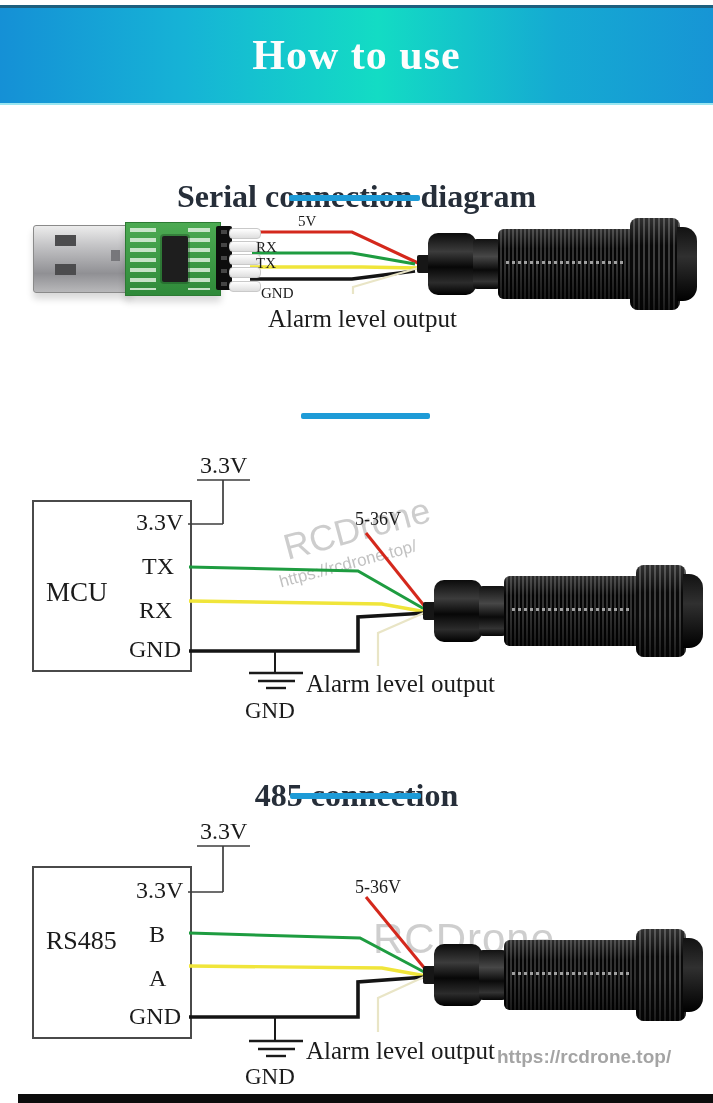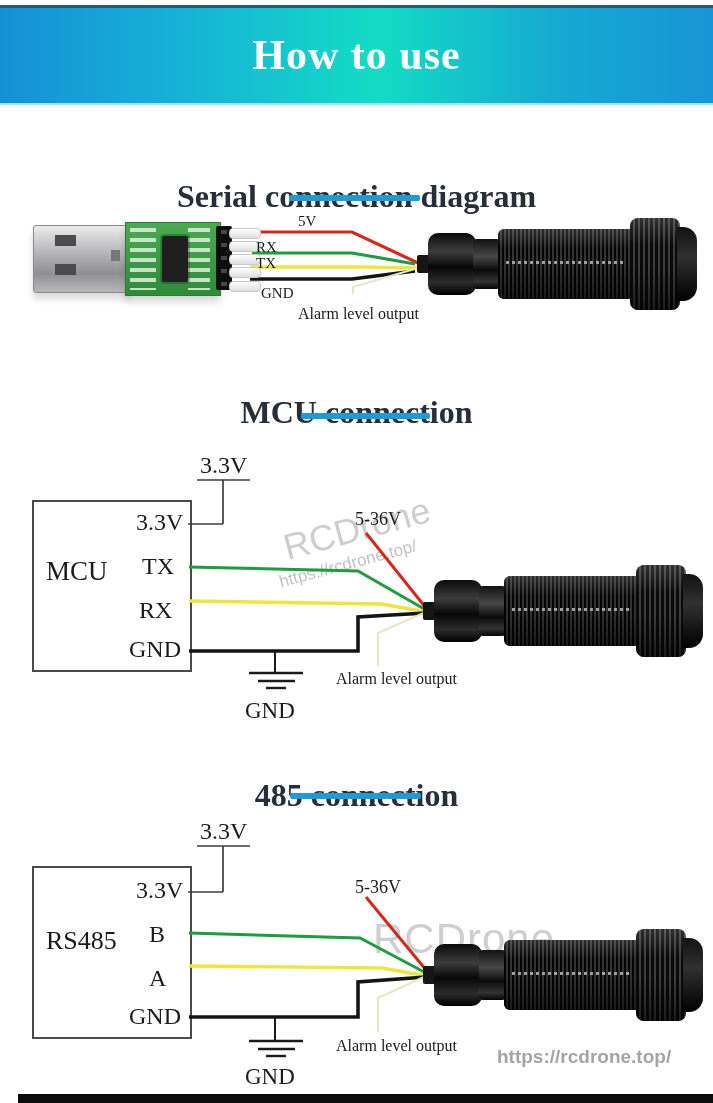--- a/index.html
+++ b/index.html
@@ -15,21 +15,21 @@
   .banner-edge{position:absolute;left:0;top:103px;width:713px;height:2px;background:#9ae6f0;}
 
   
   .sec-title{position:absolute;left:0;width:713px;text-align:center;font-weight:bold;
              font-size:32px;color:#262e39;}
   .underline{position:absolute;height:6px;background:#1e9bd7;border-radius:2px;}
 
   
   .t{position:absolute;color:#1b1b1b;white-space:nowrap;}
   .wire-lbl{font-size:15px;}
-  .alarm-lbl{font-size:16px;margin-left:30px;}
+  .alarm-lbl{font-size:25px;}
   .pin{font-size:24px;}
   .rail-lbl{font-size:24px;}
   .supply-lbl{font-size:18px;}
   .gnd-lbl{font-size:23px;}
   .schem-box{position:absolute;border:2px solid #4a4a4a;background:#ffffff;}
   .box-lbl{font-size:27px;}
 
   
   .wm{position:absolute;font-family:"Liberation Sans","DejaVu Sans",sans-serif;white-space:nowrap;}
   .wm-rot1{left:279px;top:528px;font-size:36px;color:#9d9d9d;opacity:.5;
@@ -176,27 +176,26 @@
 
   <div class="sensor" style="left:415px;top:218px;">
     <div class="s-tip"></div>
     <div class="s-gland"></div>
     <div class="s-nut"></div>
     <div class="s-body"></div>
     <div class="s-cap"></div>
     <div class="s-end"></div>
   </div>
 
-  <h2 class="sec-title" style="top:367px;">MCU connection</h2>
   <div class="underline" style="left:301px;top:413px;width:129px;"></div>
 
   <div class="t rail-lbl z3" style="left:200px;top:452px;">3.3V</div>
 
   <div class="schem-box" style="left:32px;top:500px;width:156px;height:168px;"></div>
-  <div class="t box-lbl z3" style="left:46px;top:556px;">MCU</div>
+  <div class="t box-lbl z3" style="left:46px;top:577px;">MCU</div>
   <div class="t pin z3" style="left:136px;top:509px;">3.3V</div>
   <div class="t pin z3" style="left:142px;top:553px;">TX</div>
   <div class="t pin z3" style="left:139px;top:597px;">RX</div>
   <div class="t pin z3" style="left:129px;top:636px;">GND</div>
 
   <div class="t supply-lbl z3" style="left:355px;top:509px;">5-36V</div>
   <div class="wm wm-rot1">RCDrone</div>
   <div class="wm wm-rot2">https://rcdrone.top/</div>
 
   <div class="sensor" style="left:421px;top:565px;">

